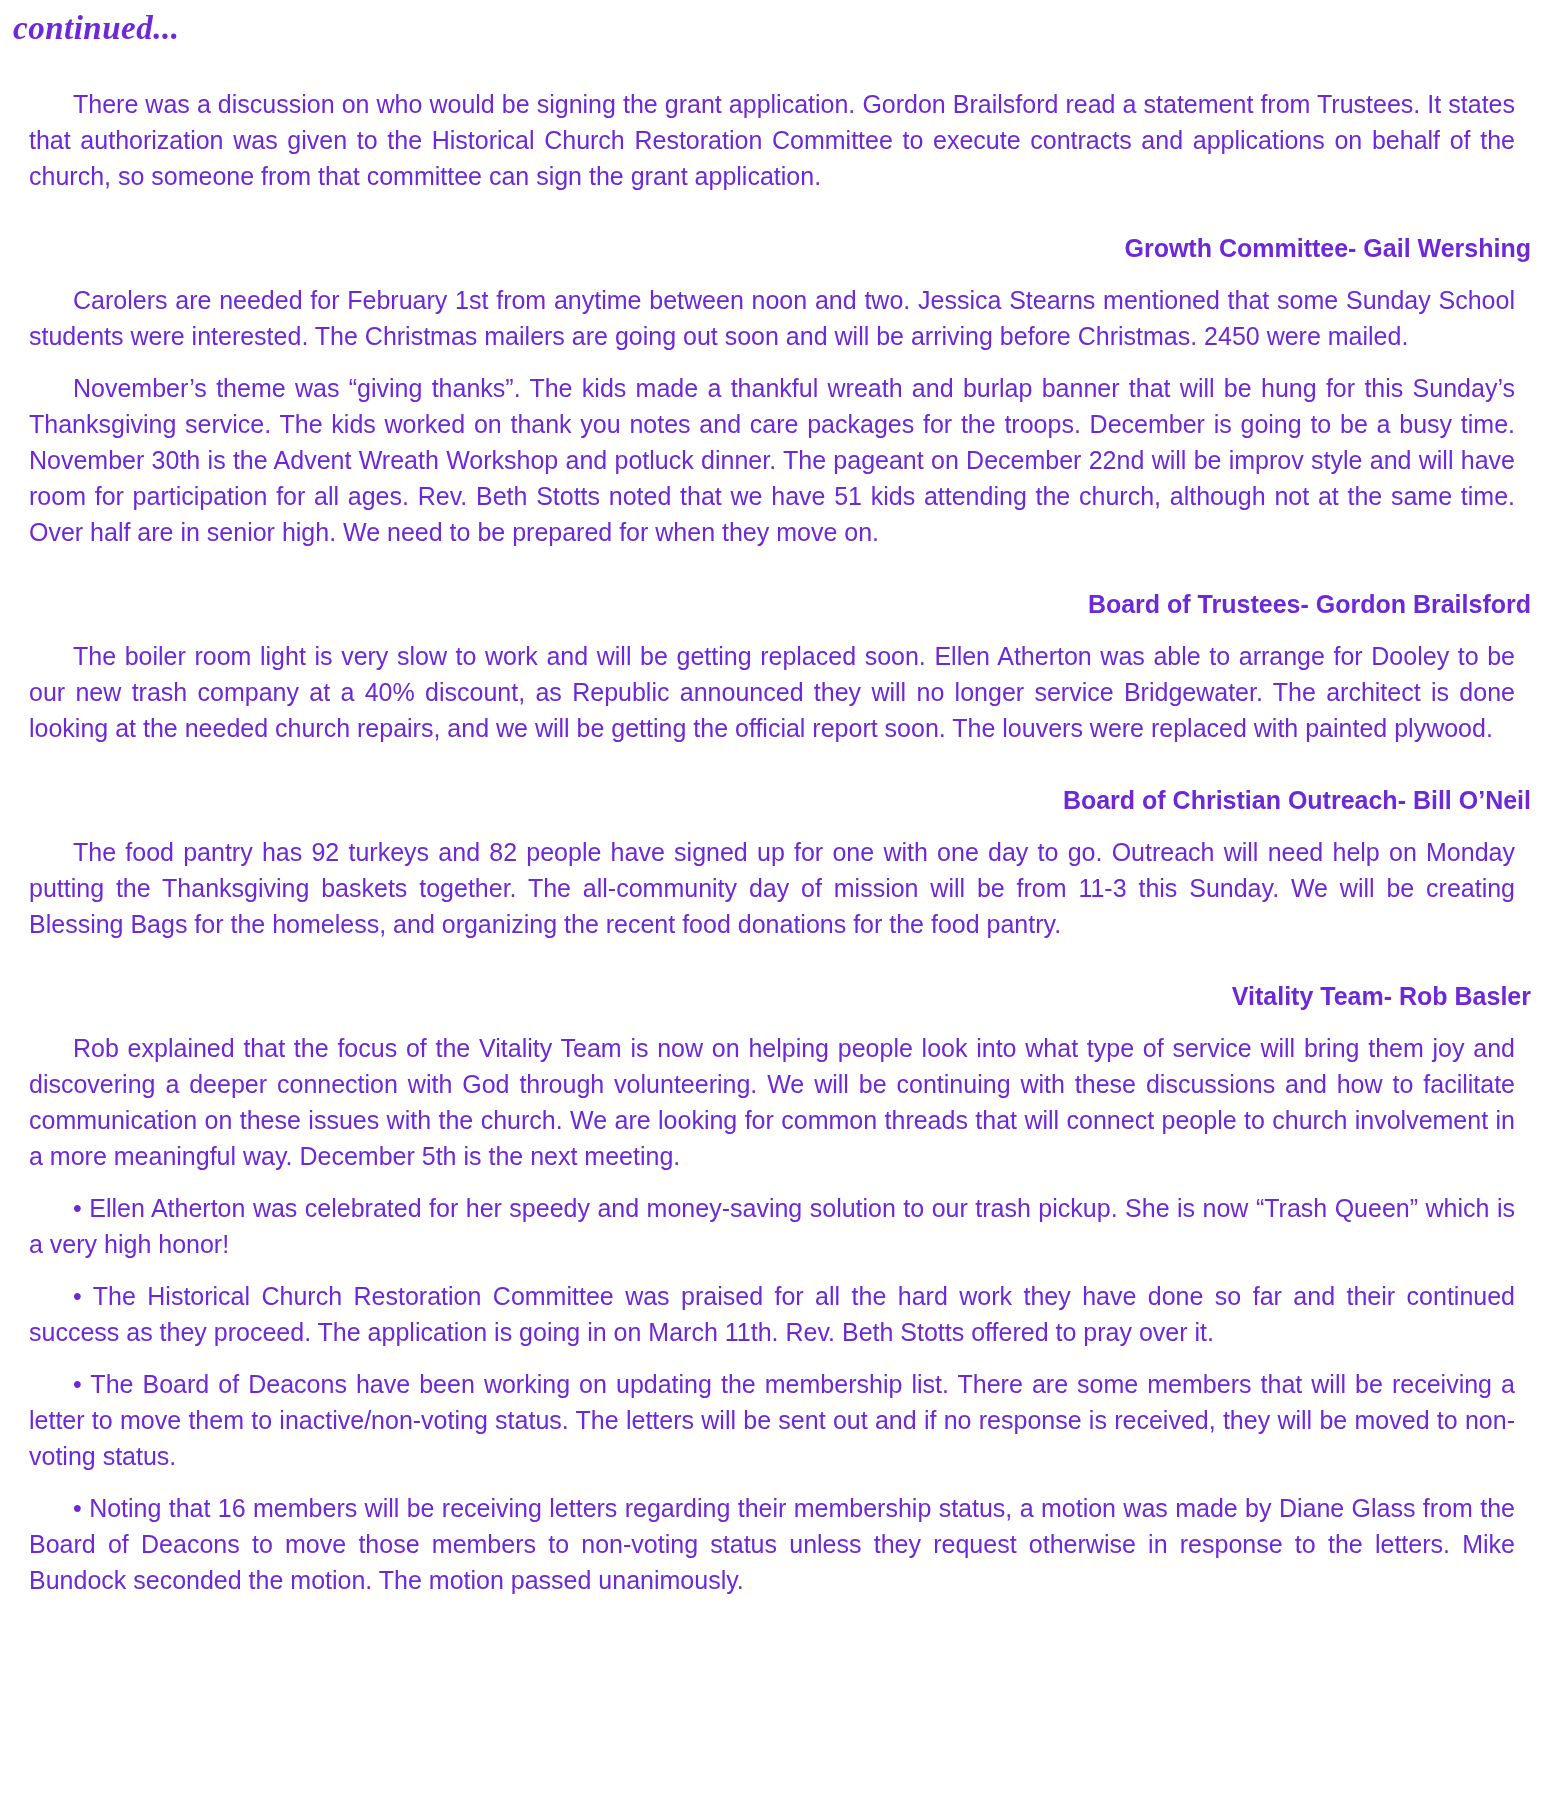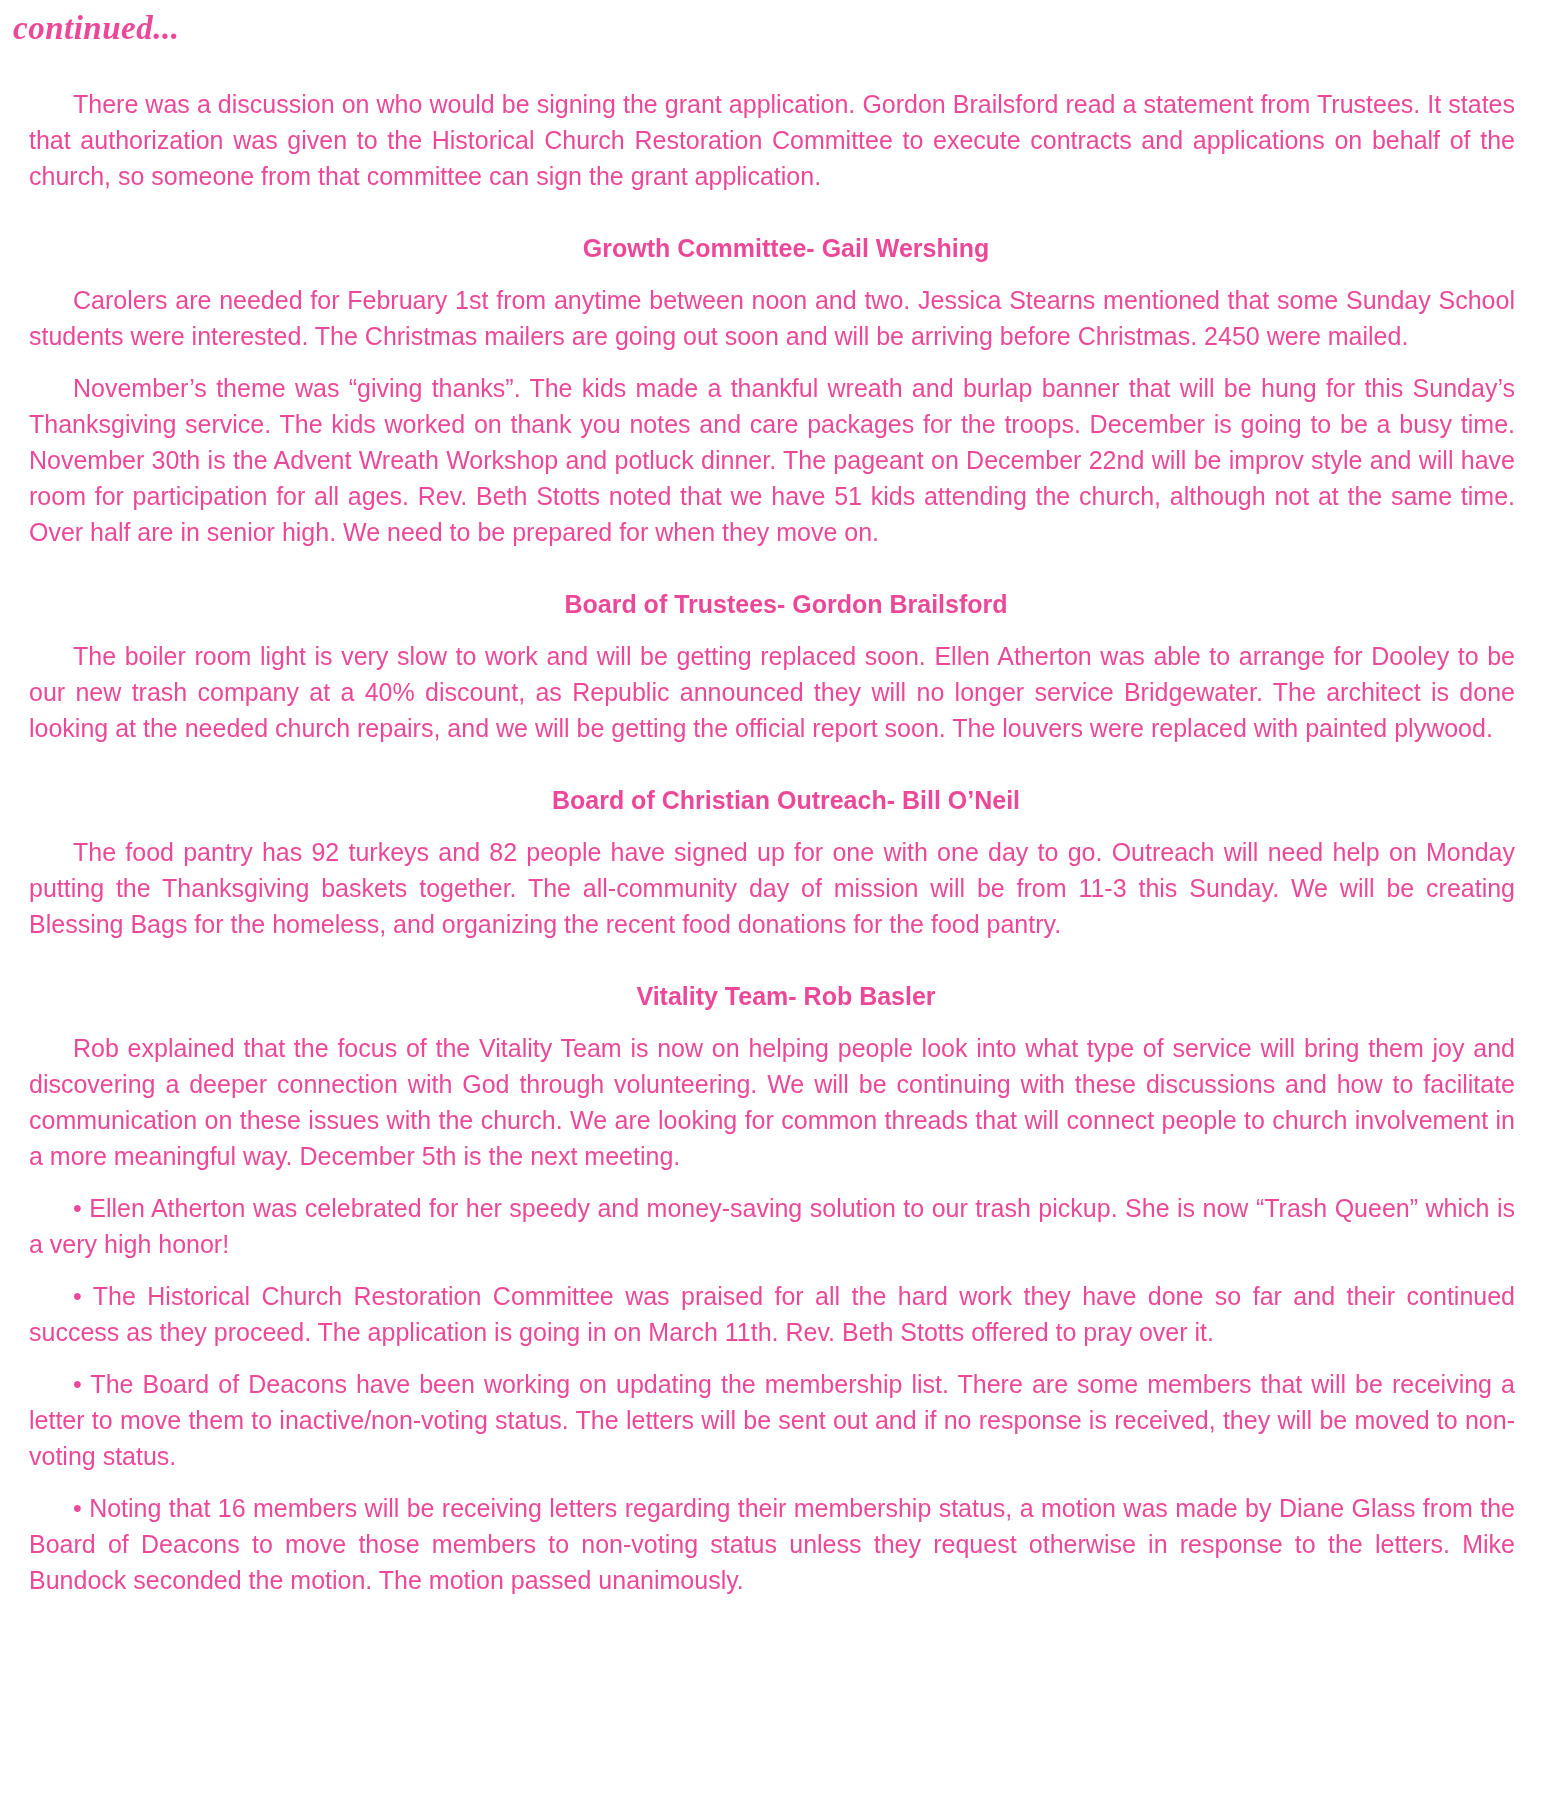--- a/index.html
+++ b/index.html
@@ -6,21 +6,21 @@
     margin: 0;
     padding: 0;
     background: #ffffff;
   }
   .page {
     position: relative;
     width: 1545px;
     height: 1800px;
     overflow: hidden;
     background: #ffffff;
-    color: #ec4899;
+    color: #6d28d9;
     font-family: "Liberation Sans", sans-serif;
     font-size: 25px;
     line-height: 36px;
     box-sizing: border-box;
     padding: 8px 14px 0 13px;
   }
   .continued {
     font-family: "Liberation Serif", serif;
     font-style: italic;
     font-weight: bold;
@@ -31,21 +31,21 @@
   }
   .para {
     margin: 16px;
     text-align: justify;
     text-align-last: left;
     text-indent: 44px;
   }
   .heading {
     margin: 36px 0 0 28px;
     font-weight: bold;
-    text-align: center;
+    text-align: right;
   }
 </style>
 </head>
 <body>
 
 <div class="page">
 
   <p class="continued">continued...</p>
 
   <p class="para">There was a discussion on who would be signing the grant application. Gordon Brailsford read a statement from Trustees. It states that authorization was given to the Historical Church Restoration Committee to execute contracts and applications on behalf of the church, so someone from that committee can sign the grant application.</p>

